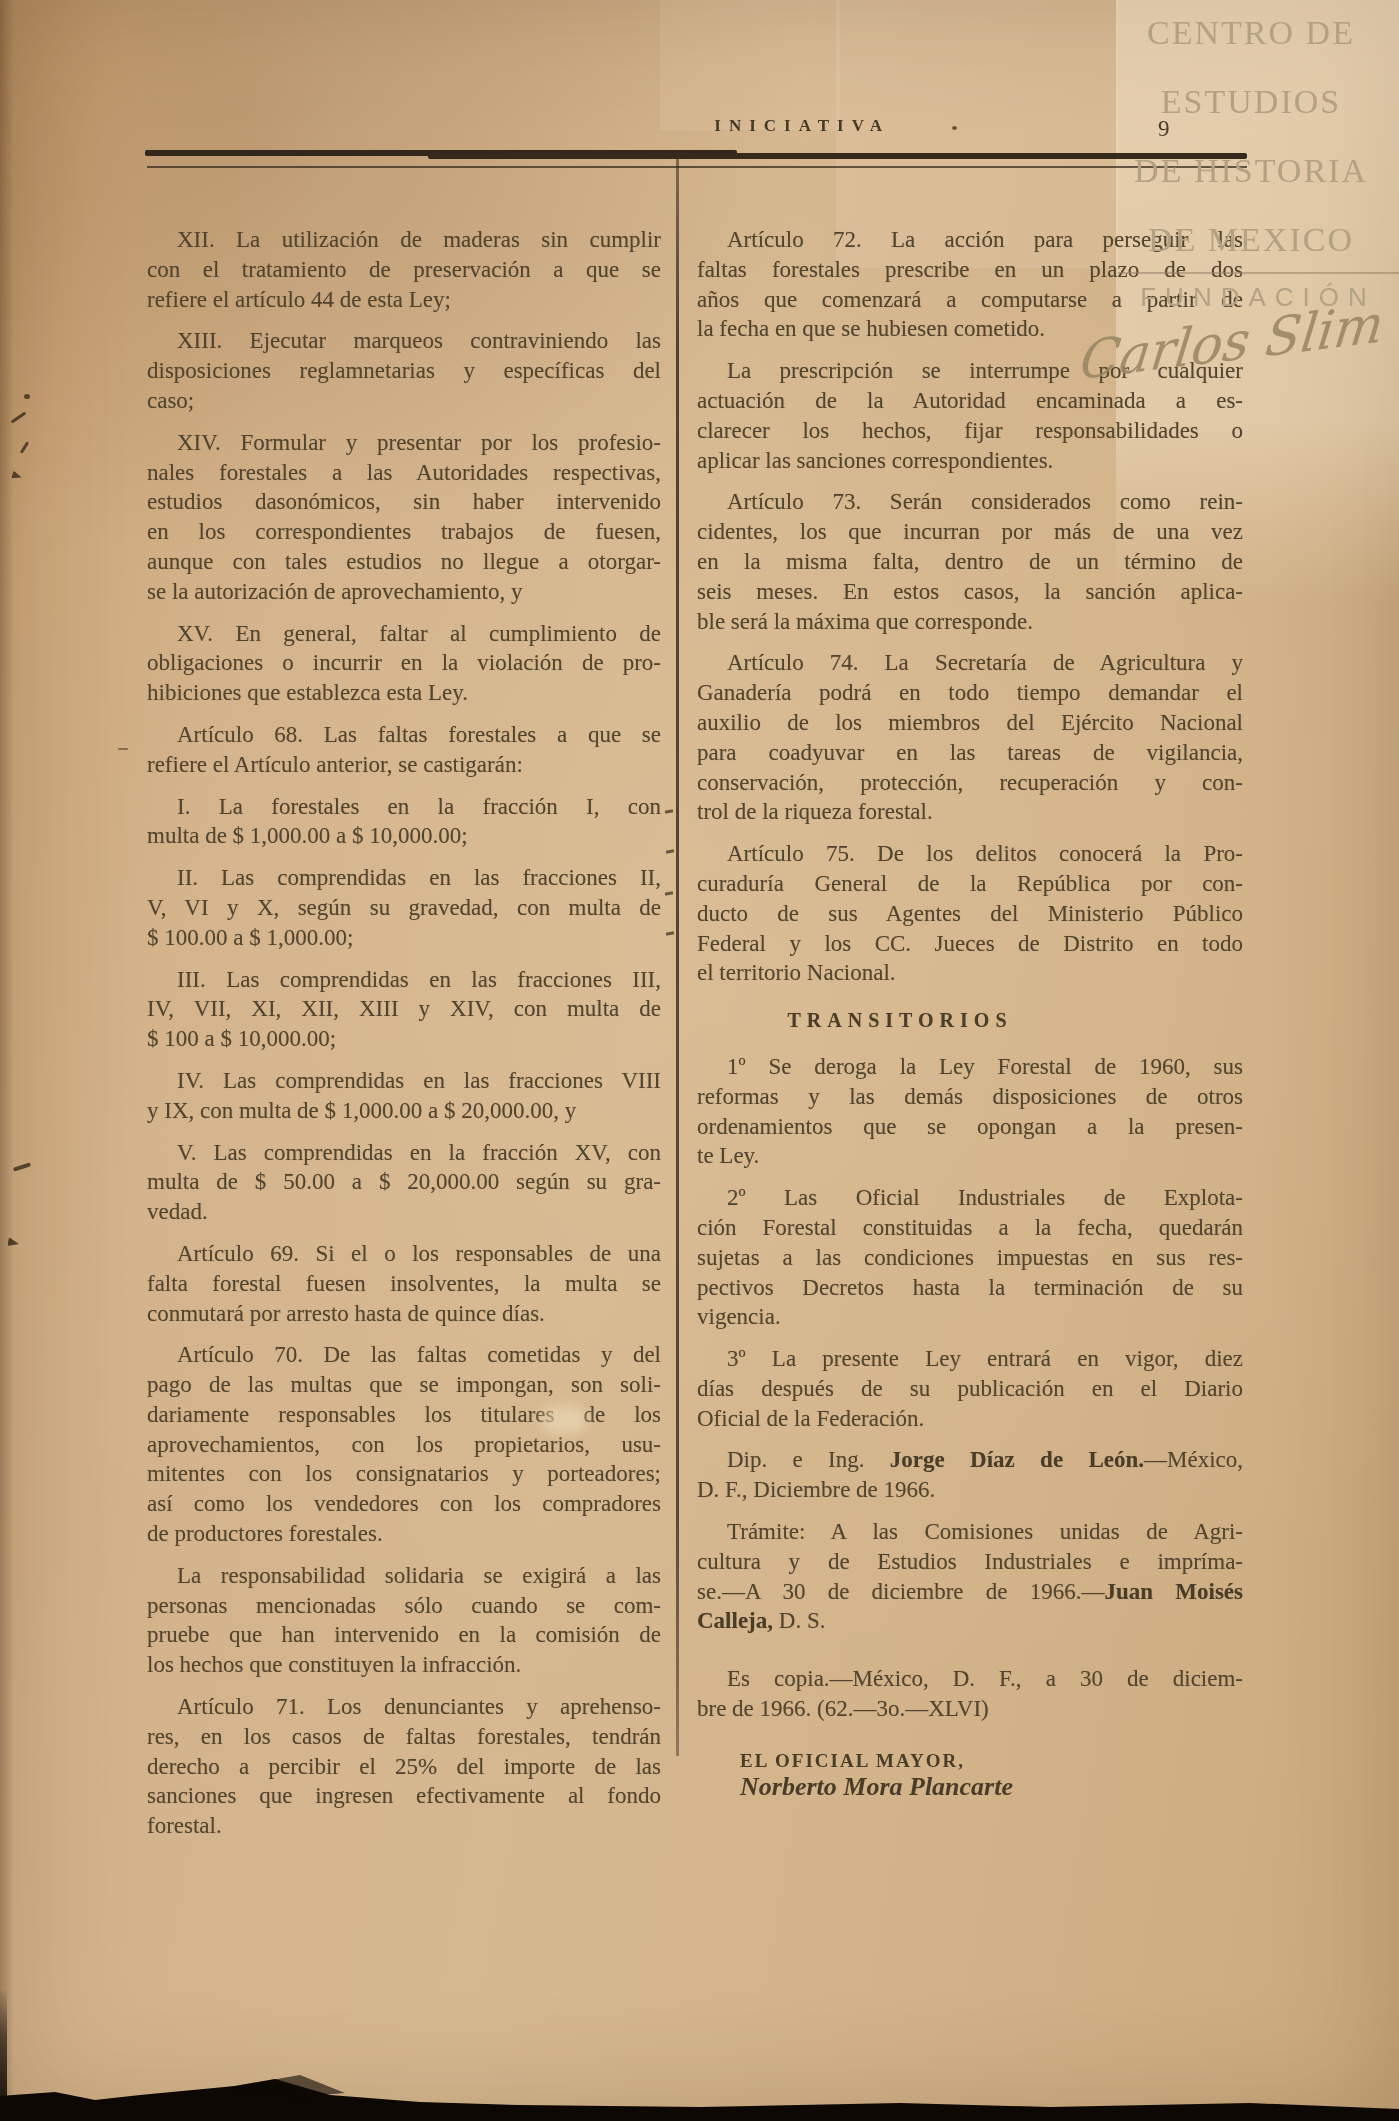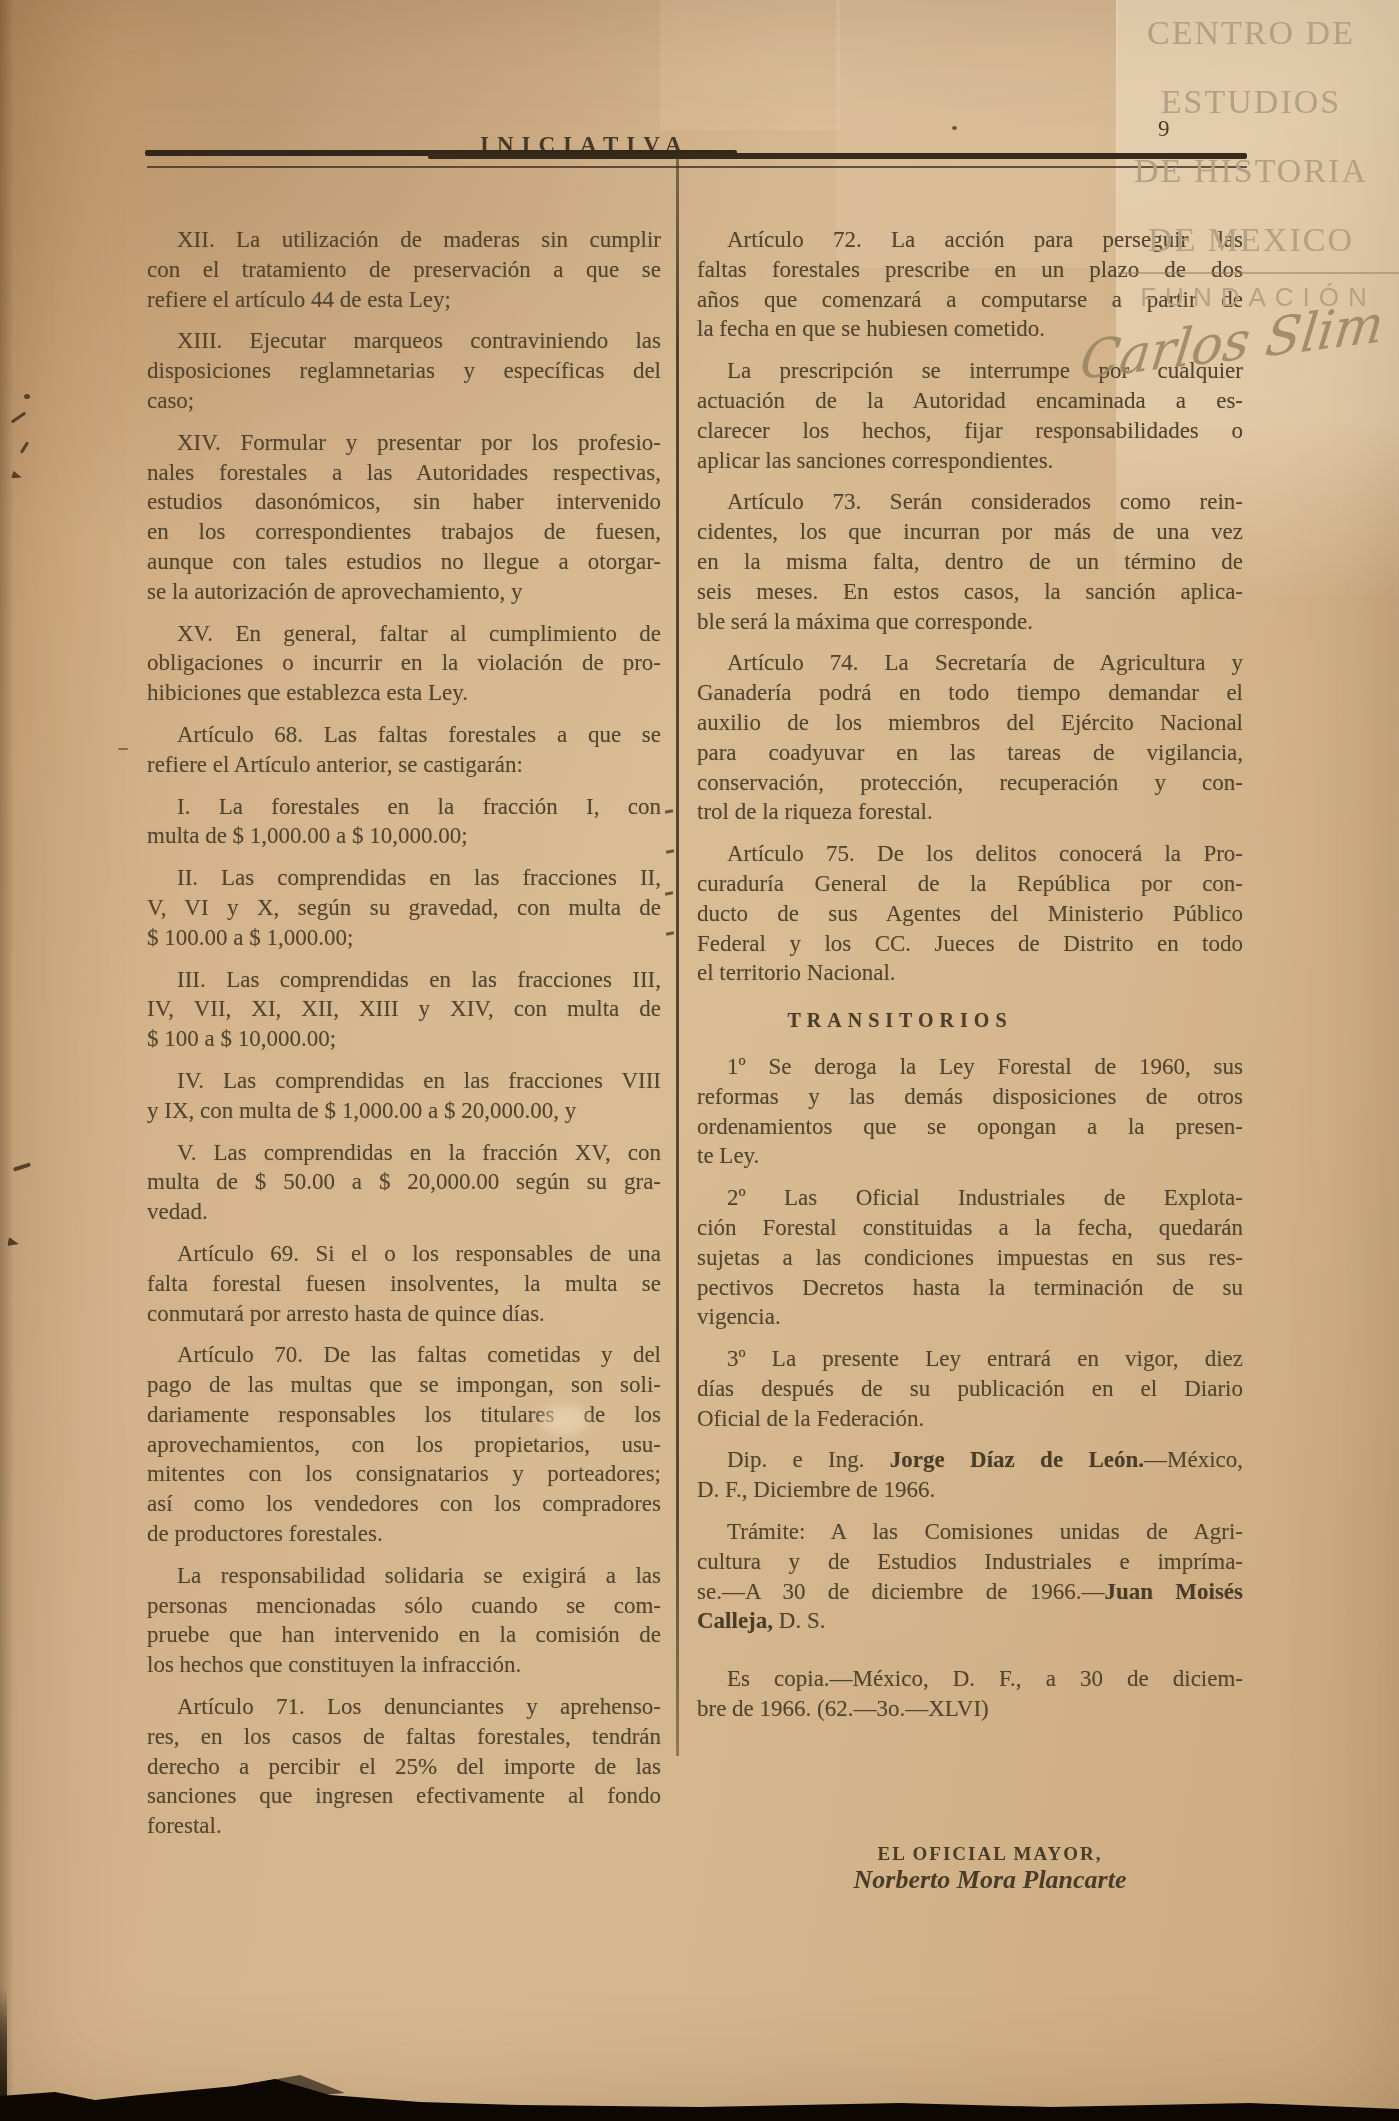--- a/index.html
+++ b/index.html
@@ -16,22 +16,22 @@
     box-shadow: inset 0 0 120px rgba(80,50,20,0.25);
     color:#52452f;
   }
   
   .lp1{position:absolute;left:1116px;top:0;width:283px;height:600px;
     background:linear-gradient(180deg, rgba(252,240,218,0.45) 0%, rgba(252,240,218,0.36) 70%, rgba(252,240,218,0) 100%);}
   .lp2{position:absolute;left:836px;top:0;width:282px;height:268px;background:rgba(252,240,218,0.12);}
   .lp3{position:absolute;left:660px;top:0;width:180px;height:130px;background:rgba(252,240,218,0.10);}
 
   
-  .hd-title{position:absolute;left:480px;top:132px;width:410px;text-align:left;
-    font-size:23px;font-weight:bold;letter-spacing:8px;color:#453a26;}
+  .hd-title{position:absolute;left:480px;top:116px;width:410px;text-align:right;
+    font-size:17px;font-weight:bold;letter-spacing:8px;color:#453a26;}
   .hd-page{position:absolute;left:1158px;top:116px;font-size:23px;color:#4a3e29;}
   .rule-a{position:absolute;left:145px;top:150px;width:592px;height:6px;background:#32271a;border-radius:2px;}
   .rule-b{position:absolute;left:428px;top:153px;width:819px;height:6px;background:#362a1c;border-radius:2px;}
   .rule-thin{position:absolute;left:147px;top:166px;width:1100px;height:2px;background:rgba(50,39,26,0.72);}
 
   .divider{position:absolute;left:676px;top:156px;width:3px;height:1600px;
     background:linear-gradient(180deg, rgba(58,45,28,0.55), rgba(58,45,28,0.85) 12%, rgba(58,45,28,0.8) 85%, rgba(58,45,28,0.45));}
 
   
   .col{position:absolute;top:213px;font-size:23px;line-height:29.8px;
@@ -54,21 +54,21 @@
   .wm-line{height:36px;margin-bottom:33px;font-size:34px;letter-spacing:2px;
     font-family:"Liberation Serif",serif;}
   .wm-rule{position:absolute;left:1118px;top:272px;width:281px;height:2px;background:rgba(150,130,100,0.55);}
   .wm-fund{left:1108px;top:282px;width:300px;text-align:center;font-size:26px;
     letter-spacing:9px;color:#b3a285;font-family:"Liberation Sans",sans-serif;}
   .wm-sig{left:1072px;top:312px;width:320px;text-align:center;font-size:52px;
     font-style:italic;color:rgba(153,133,98,0.88);
     font-family:"DejaVu Serif",serif;transform:rotate(-7deg) skewX(-14deg);}
 
   
-  .footer{position:absolute;left:740px;top:1843px;width:500px;text-align:center;}
+  .footer{position:absolute;left:740px;top:1750px;width:500px;text-align:left;}
   .f-role{font-size:19px;font-weight:bold;letter-spacing:2px;color:#4a3d28;}
   .f-name{margin-top:0;font-size:26px;font-style:italic;font-weight:bold;color:#4a3d28;}
 
   
   .art{position:absolute;background:#3a2c18;opacity:0.8;border-radius:2px;}
   .a-dot1{left:24px;top:394px;width:6px;height:5px;border-radius:50%;}
   .a-l1{left:10px;top:416px;width:17px;height:3px;transform:rotate(-34deg);}
   .a-l2{left:18px;top:446px;width:13px;height:3px;transform:rotate(-58deg);}
   .a-tri{left:12px;top:472px;width:0;height:0;background:none;border-left:10px solid #3a2c18;
     border-top:4px solid transparent;border-bottom:4px solid transparent;transform:rotate(18deg);}

